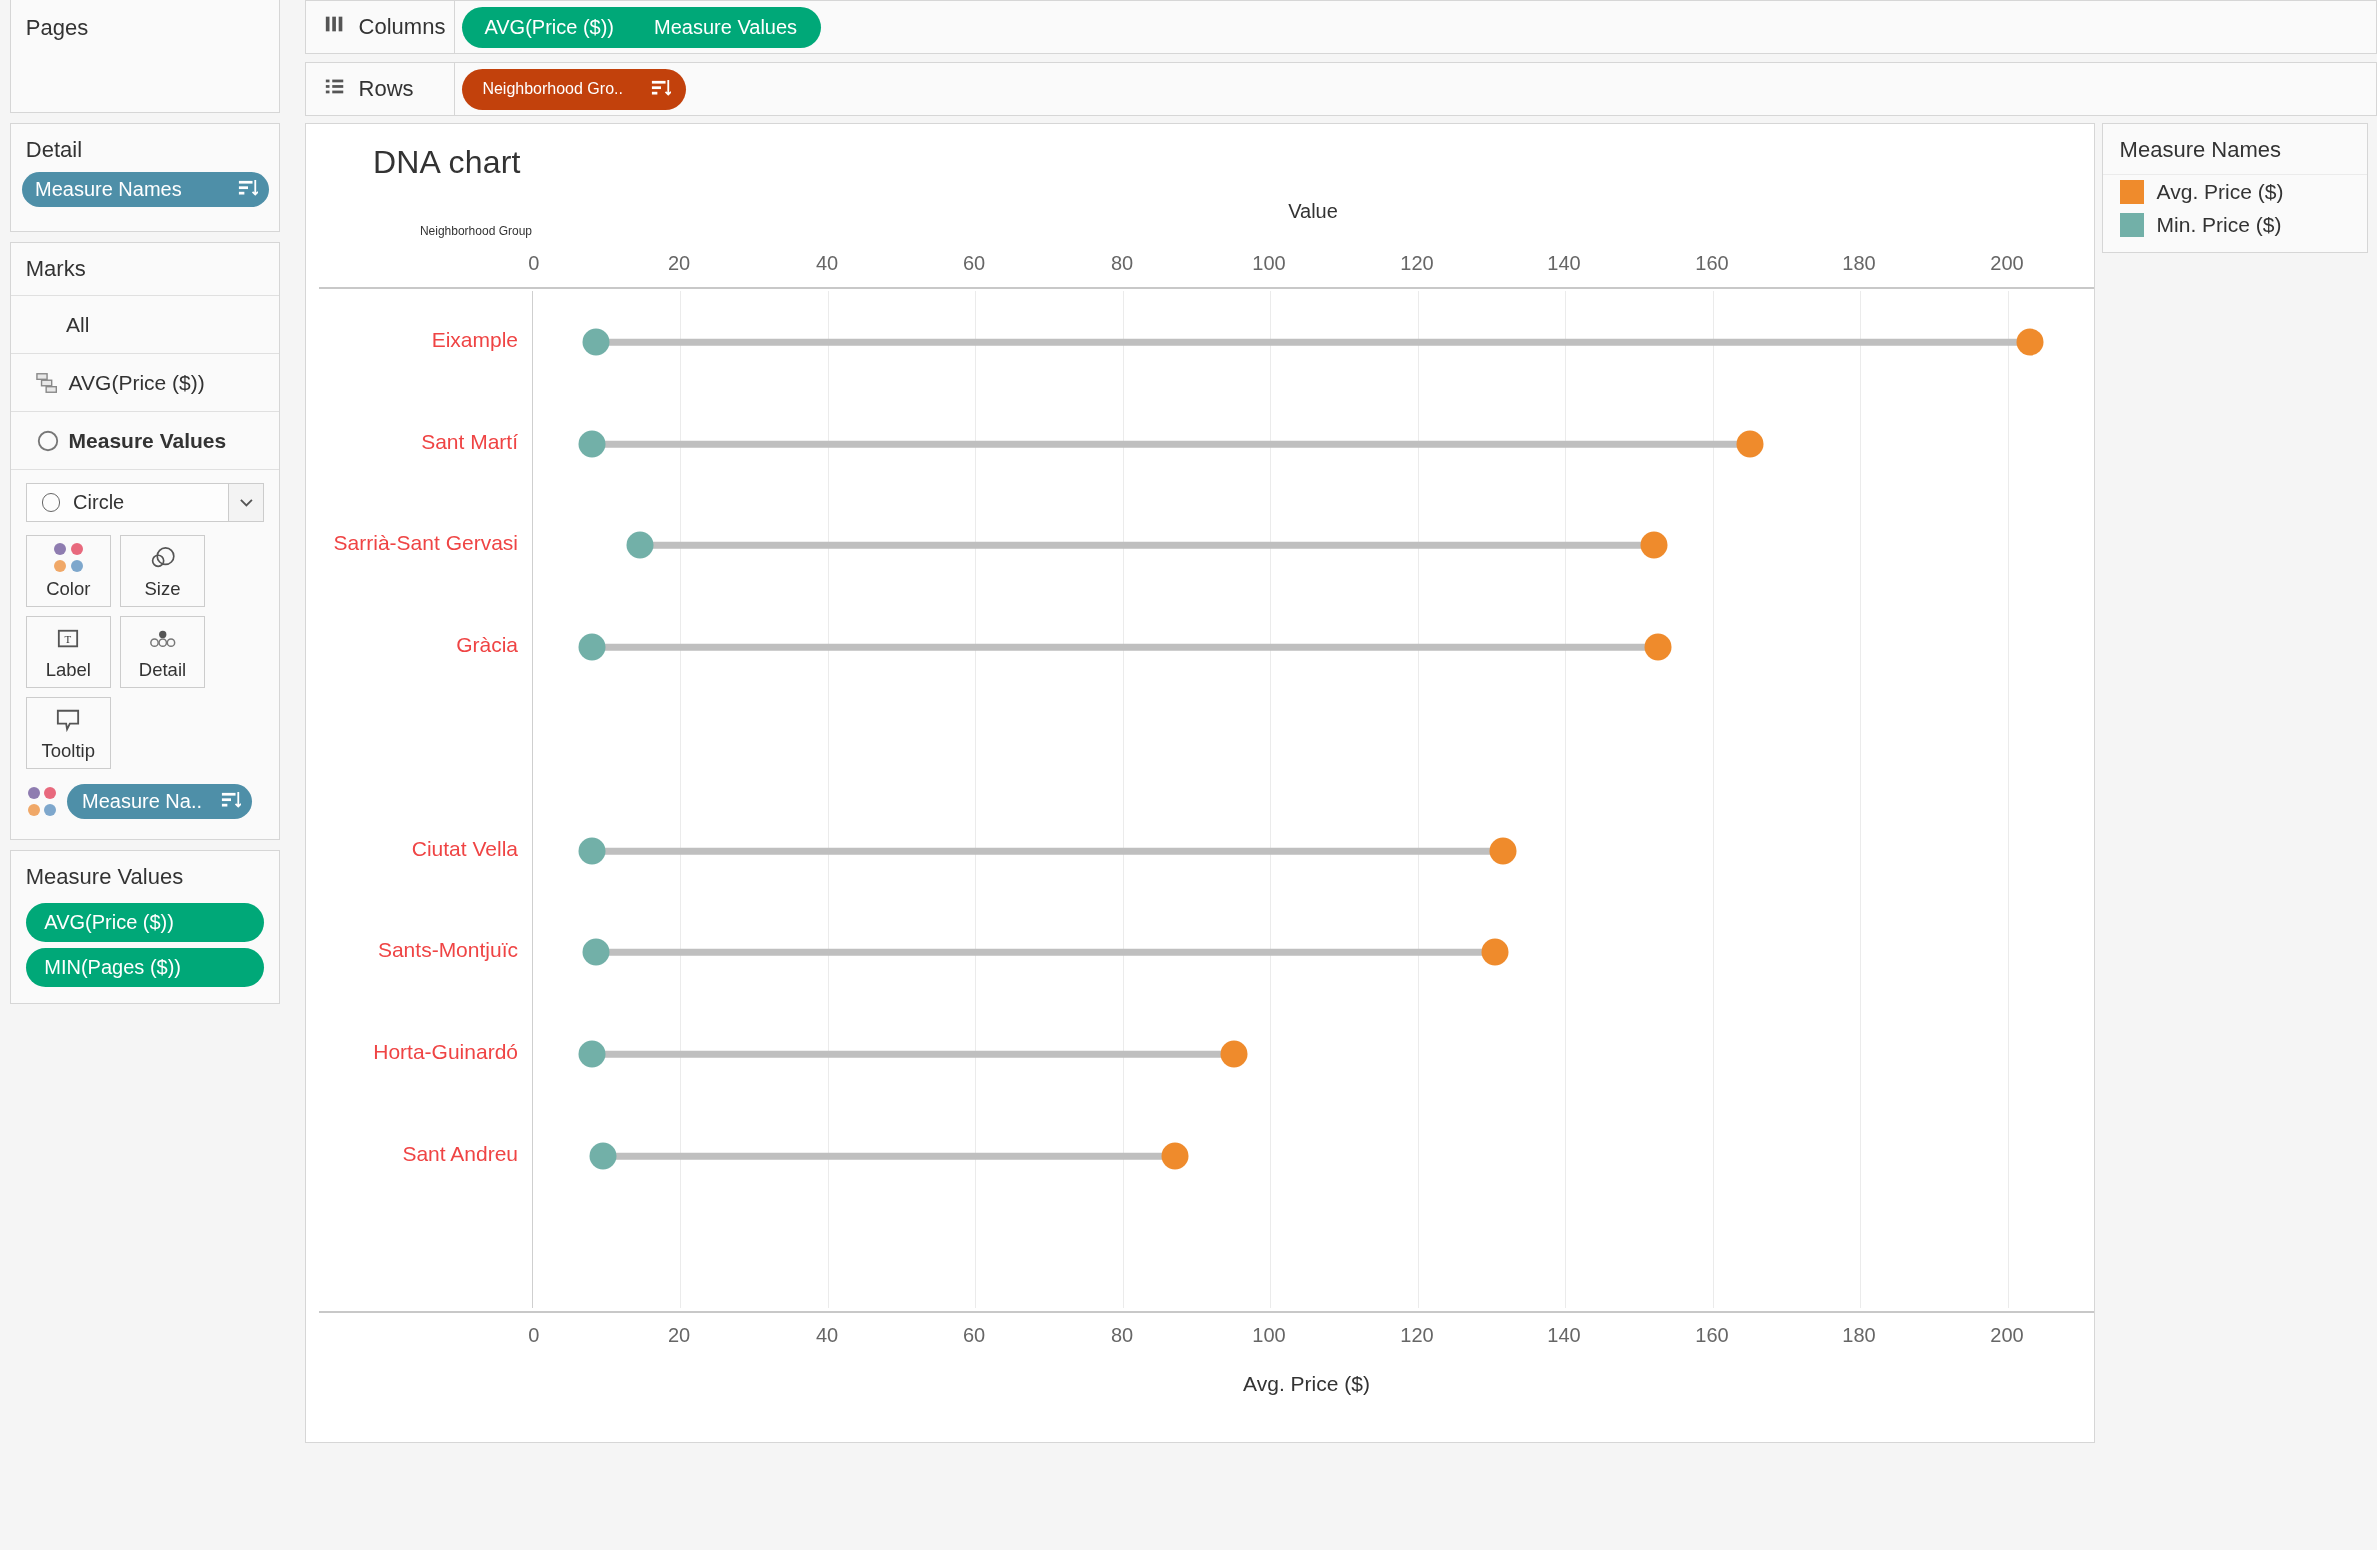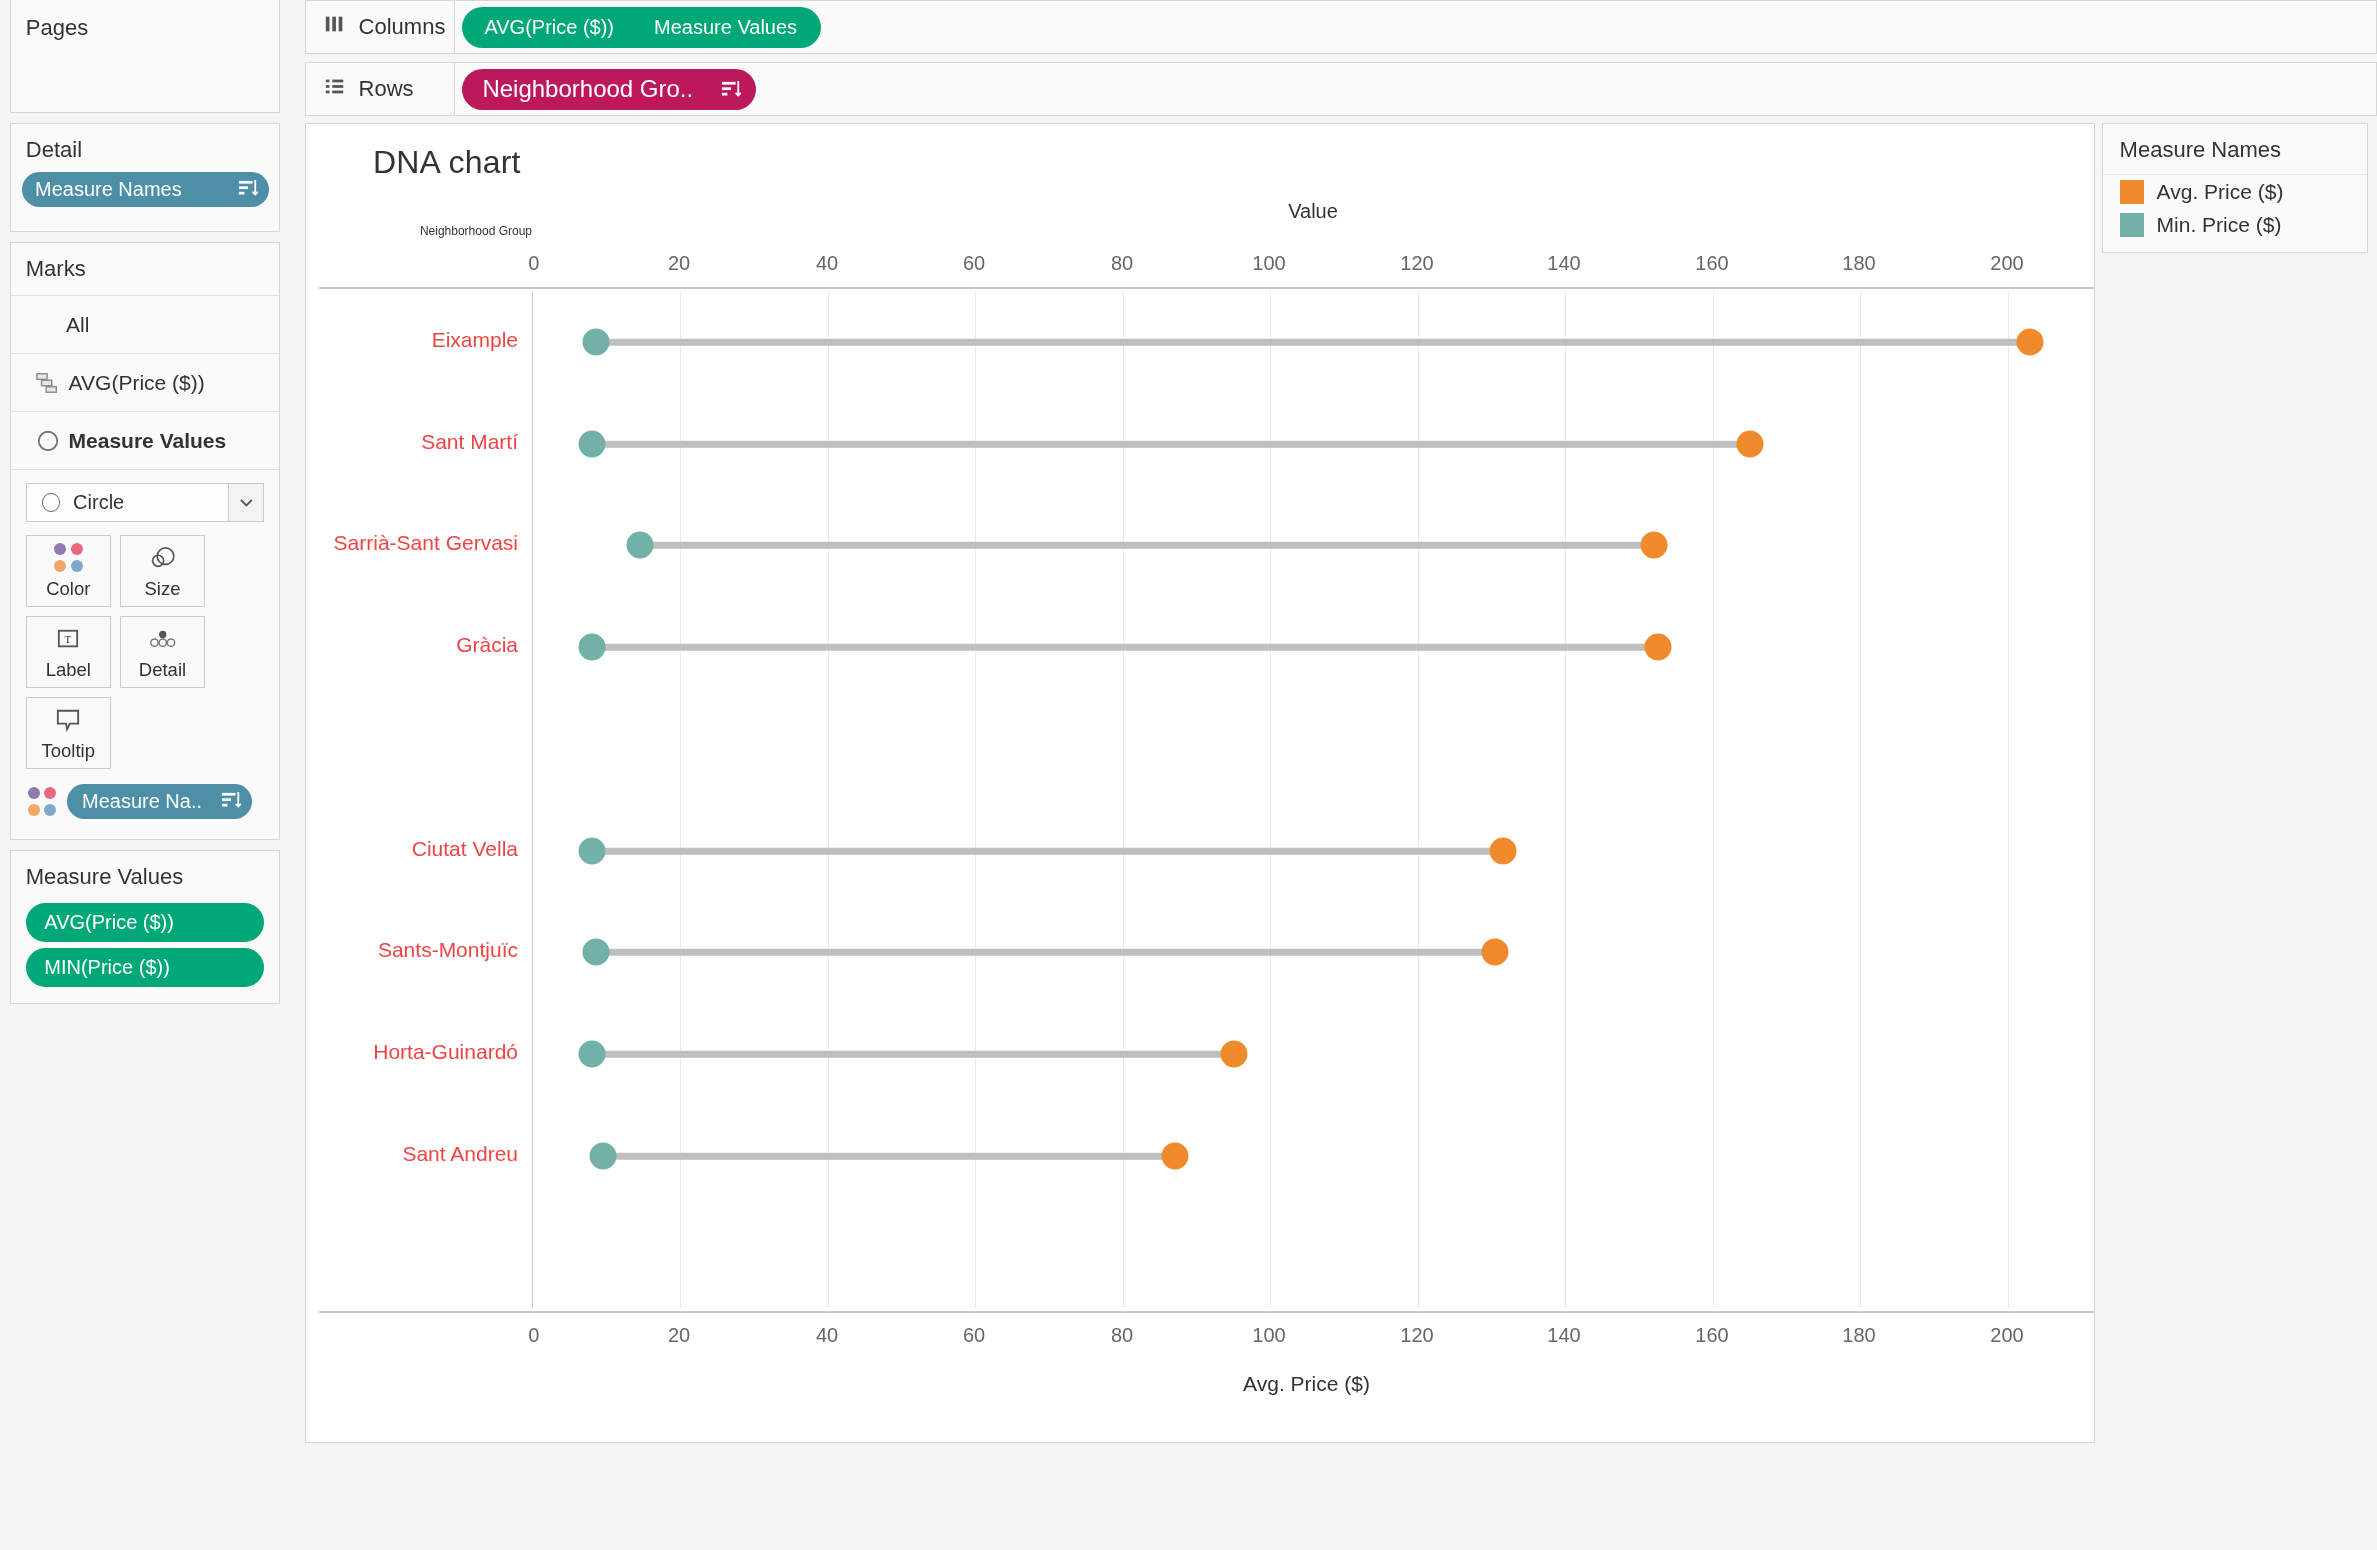--- a/index.html
+++ b/index.html
@@ -150,24 +150,24 @@
     background: #fafafa;
   }
   .pill-green {
     background: #00a878; color: #fff;
     height: 41px; display: inline-flex; align-items: center;
     font-size: 20px; padding: 0 20px;
   }
   .pill-green.first { border-radius: 922px 0 0 922px; padding-left: 22px; }
   .pill-green.last  { border-radius: 0 922px 922px 0; padding-right: 24px; }
   .pill-blue-rows {
-    background: #be185d; color: #fff;
+    background: #c2410c; color: #fff;
     border-radius: 922px; height: 41px;
     display: inline-flex; align-items: center; gap: 28px;
-    font-size: 24px; padding: 0 14.8px 0 20px;
+    font-size: 16px; padding: 0 14.8px 0 20px;
   }
 
   
   .viz {
     position: absolute;
     left: 305px; top: 123px;
     width: 1790px; height: 1320px;
     background: #ffffff;
     border: 0.9px solid #d6d6d6;
     padding-left: 44px;
@@ -418,21 +418,21 @@
                 <path d="M19 2 L19 18 M16 15 L19 18 L22 15" stroke="#fff" stroke-width="2" fill="none"></path>
               </svg>
           </span>
         </span>
       </div>
     </div>
 
     <div class="card mv-card">
       <div class="mv-title">Measure Values</div>
       <div class="mv-pill">AVG(Price ($))</div>
-      <div class="mv-pill">MIN(Price ($))</div>
+      <div class="mv-pill">MIN(Pages ($))</div>
     </div>
   </div>
 
   <div class="shelf" style="left:305px; top:0; width:2072px; height:54px;">
     <div class="shelf-label">
       <span>
         <svg width="24" height="22" viewBox="0 0 26 24">
           <rect x="3" y="4" width="4" height="16" fill="#555"></rect>
           <rect x="10" y="4" width="4" height="16" fill="#555"></rect>
           <rect x="17" y="4" width="4" height="16" fill="#555"></rect>

